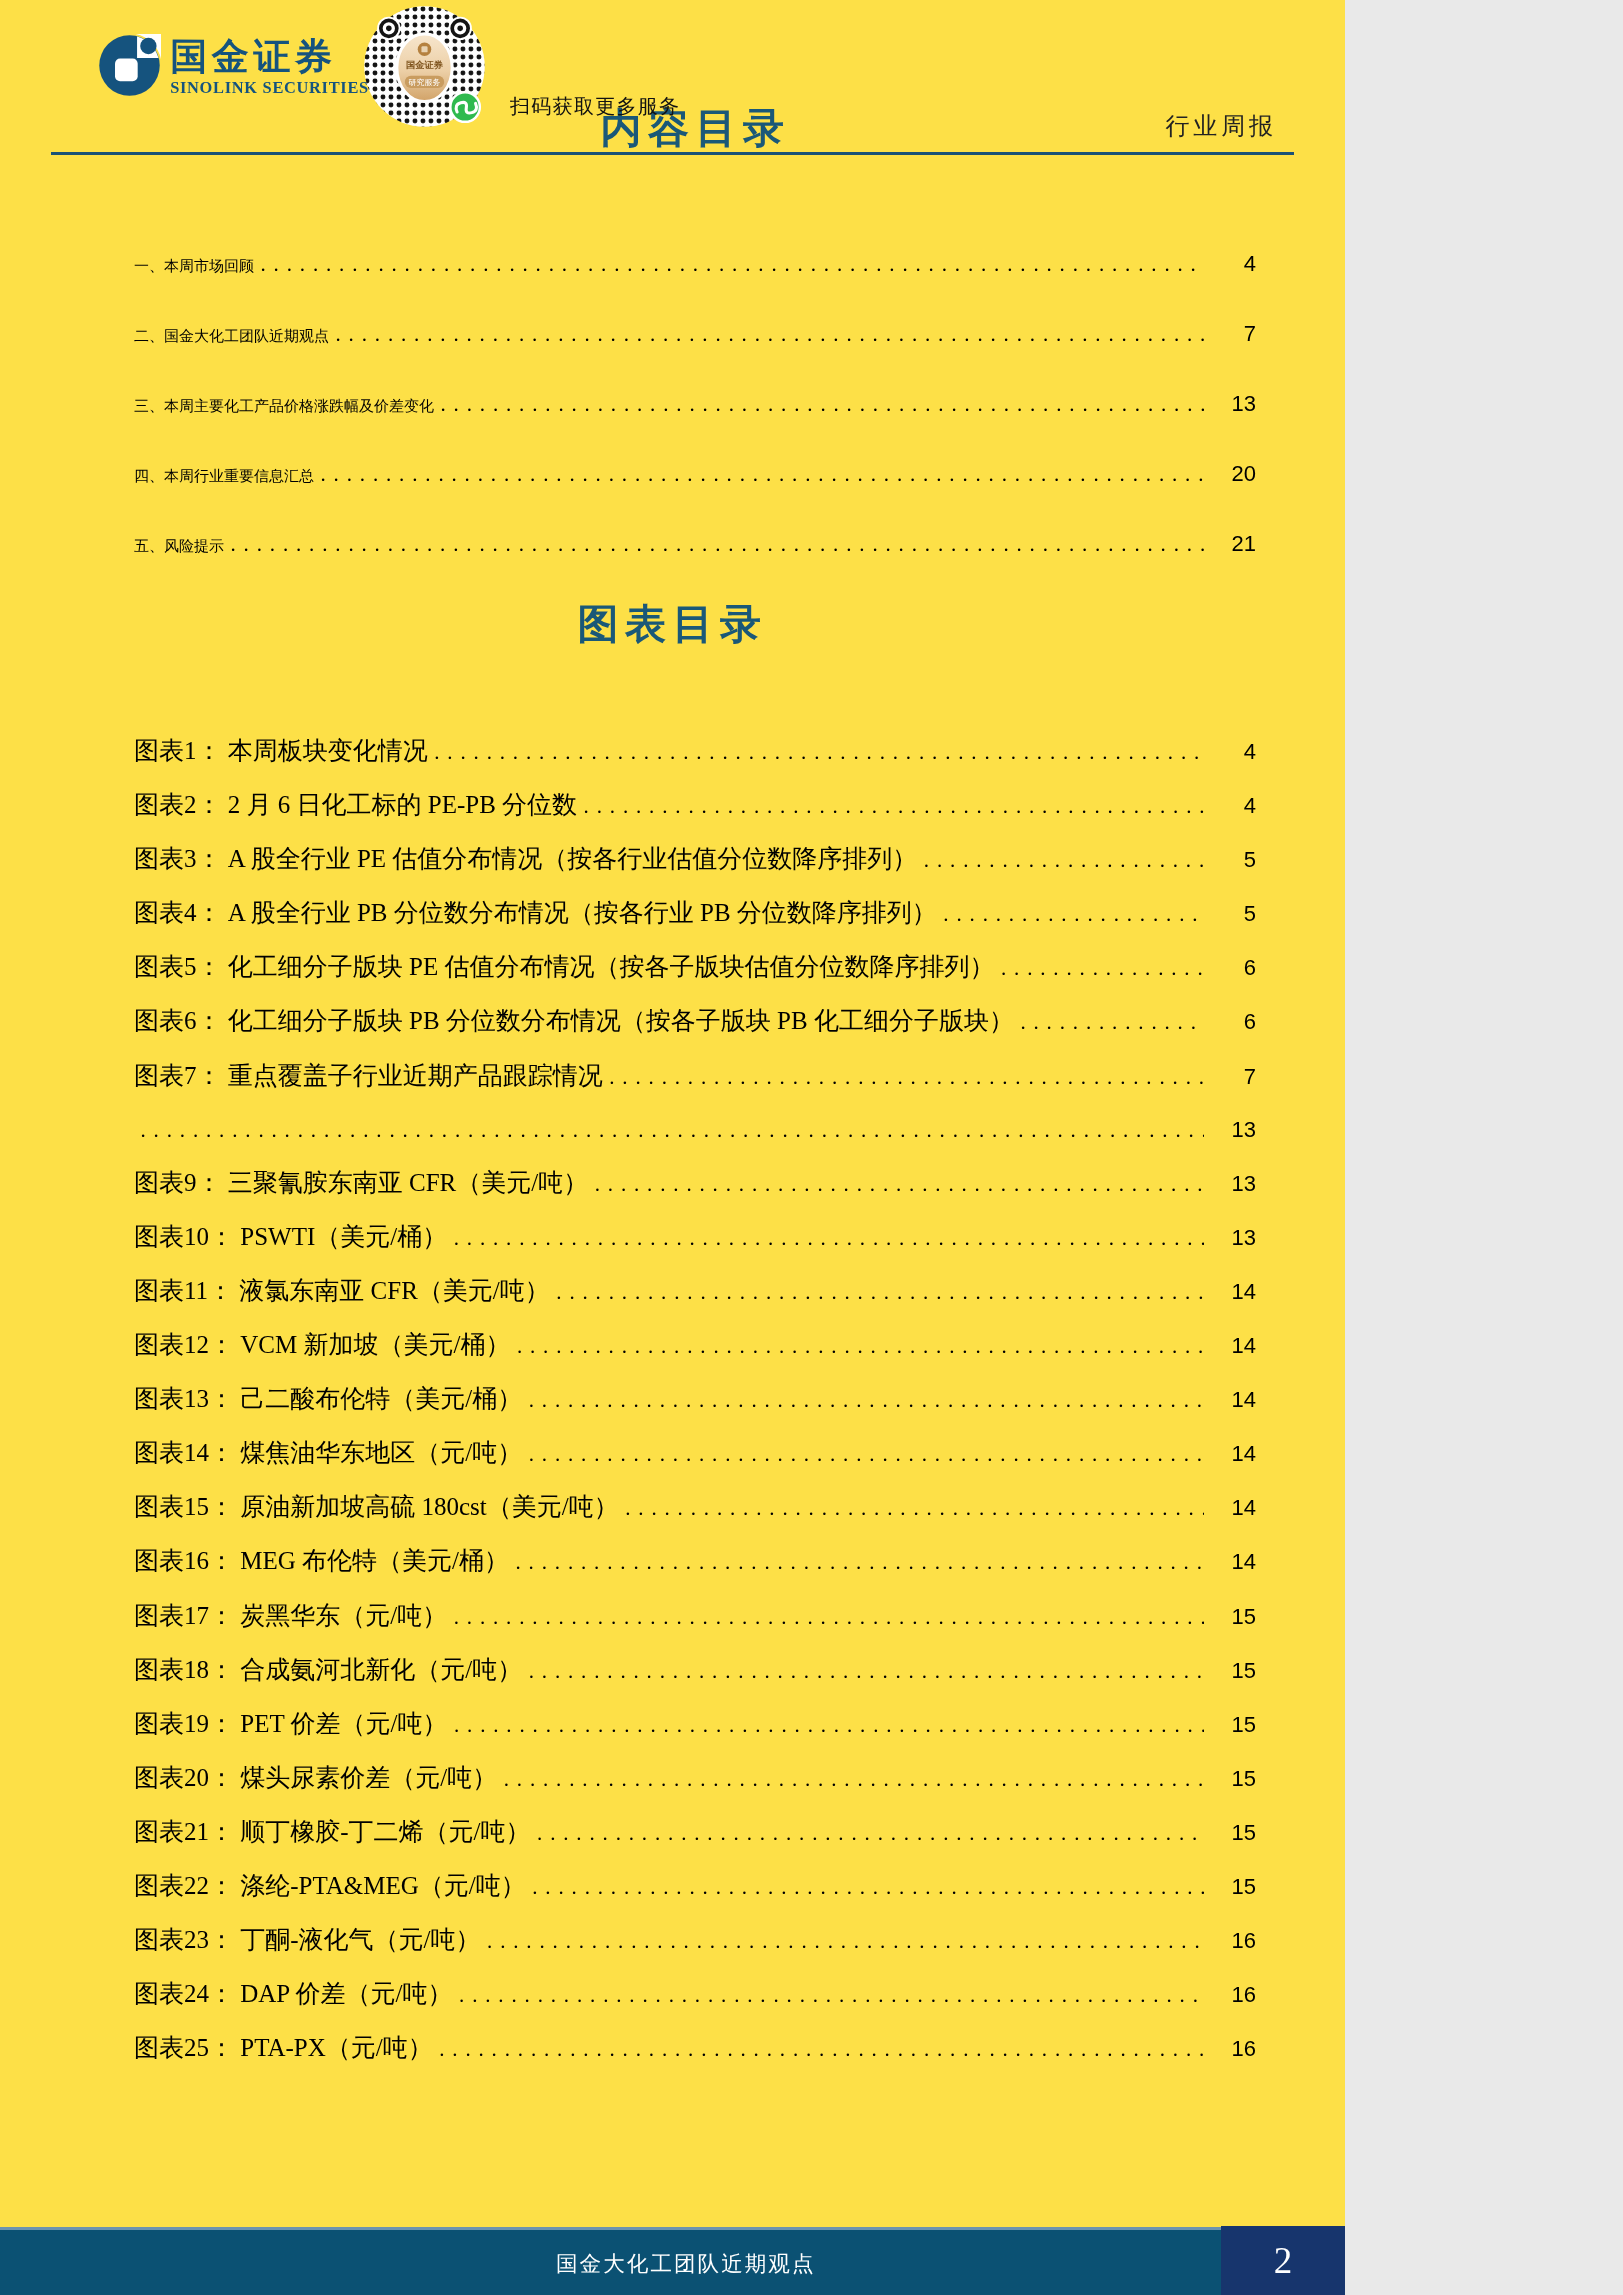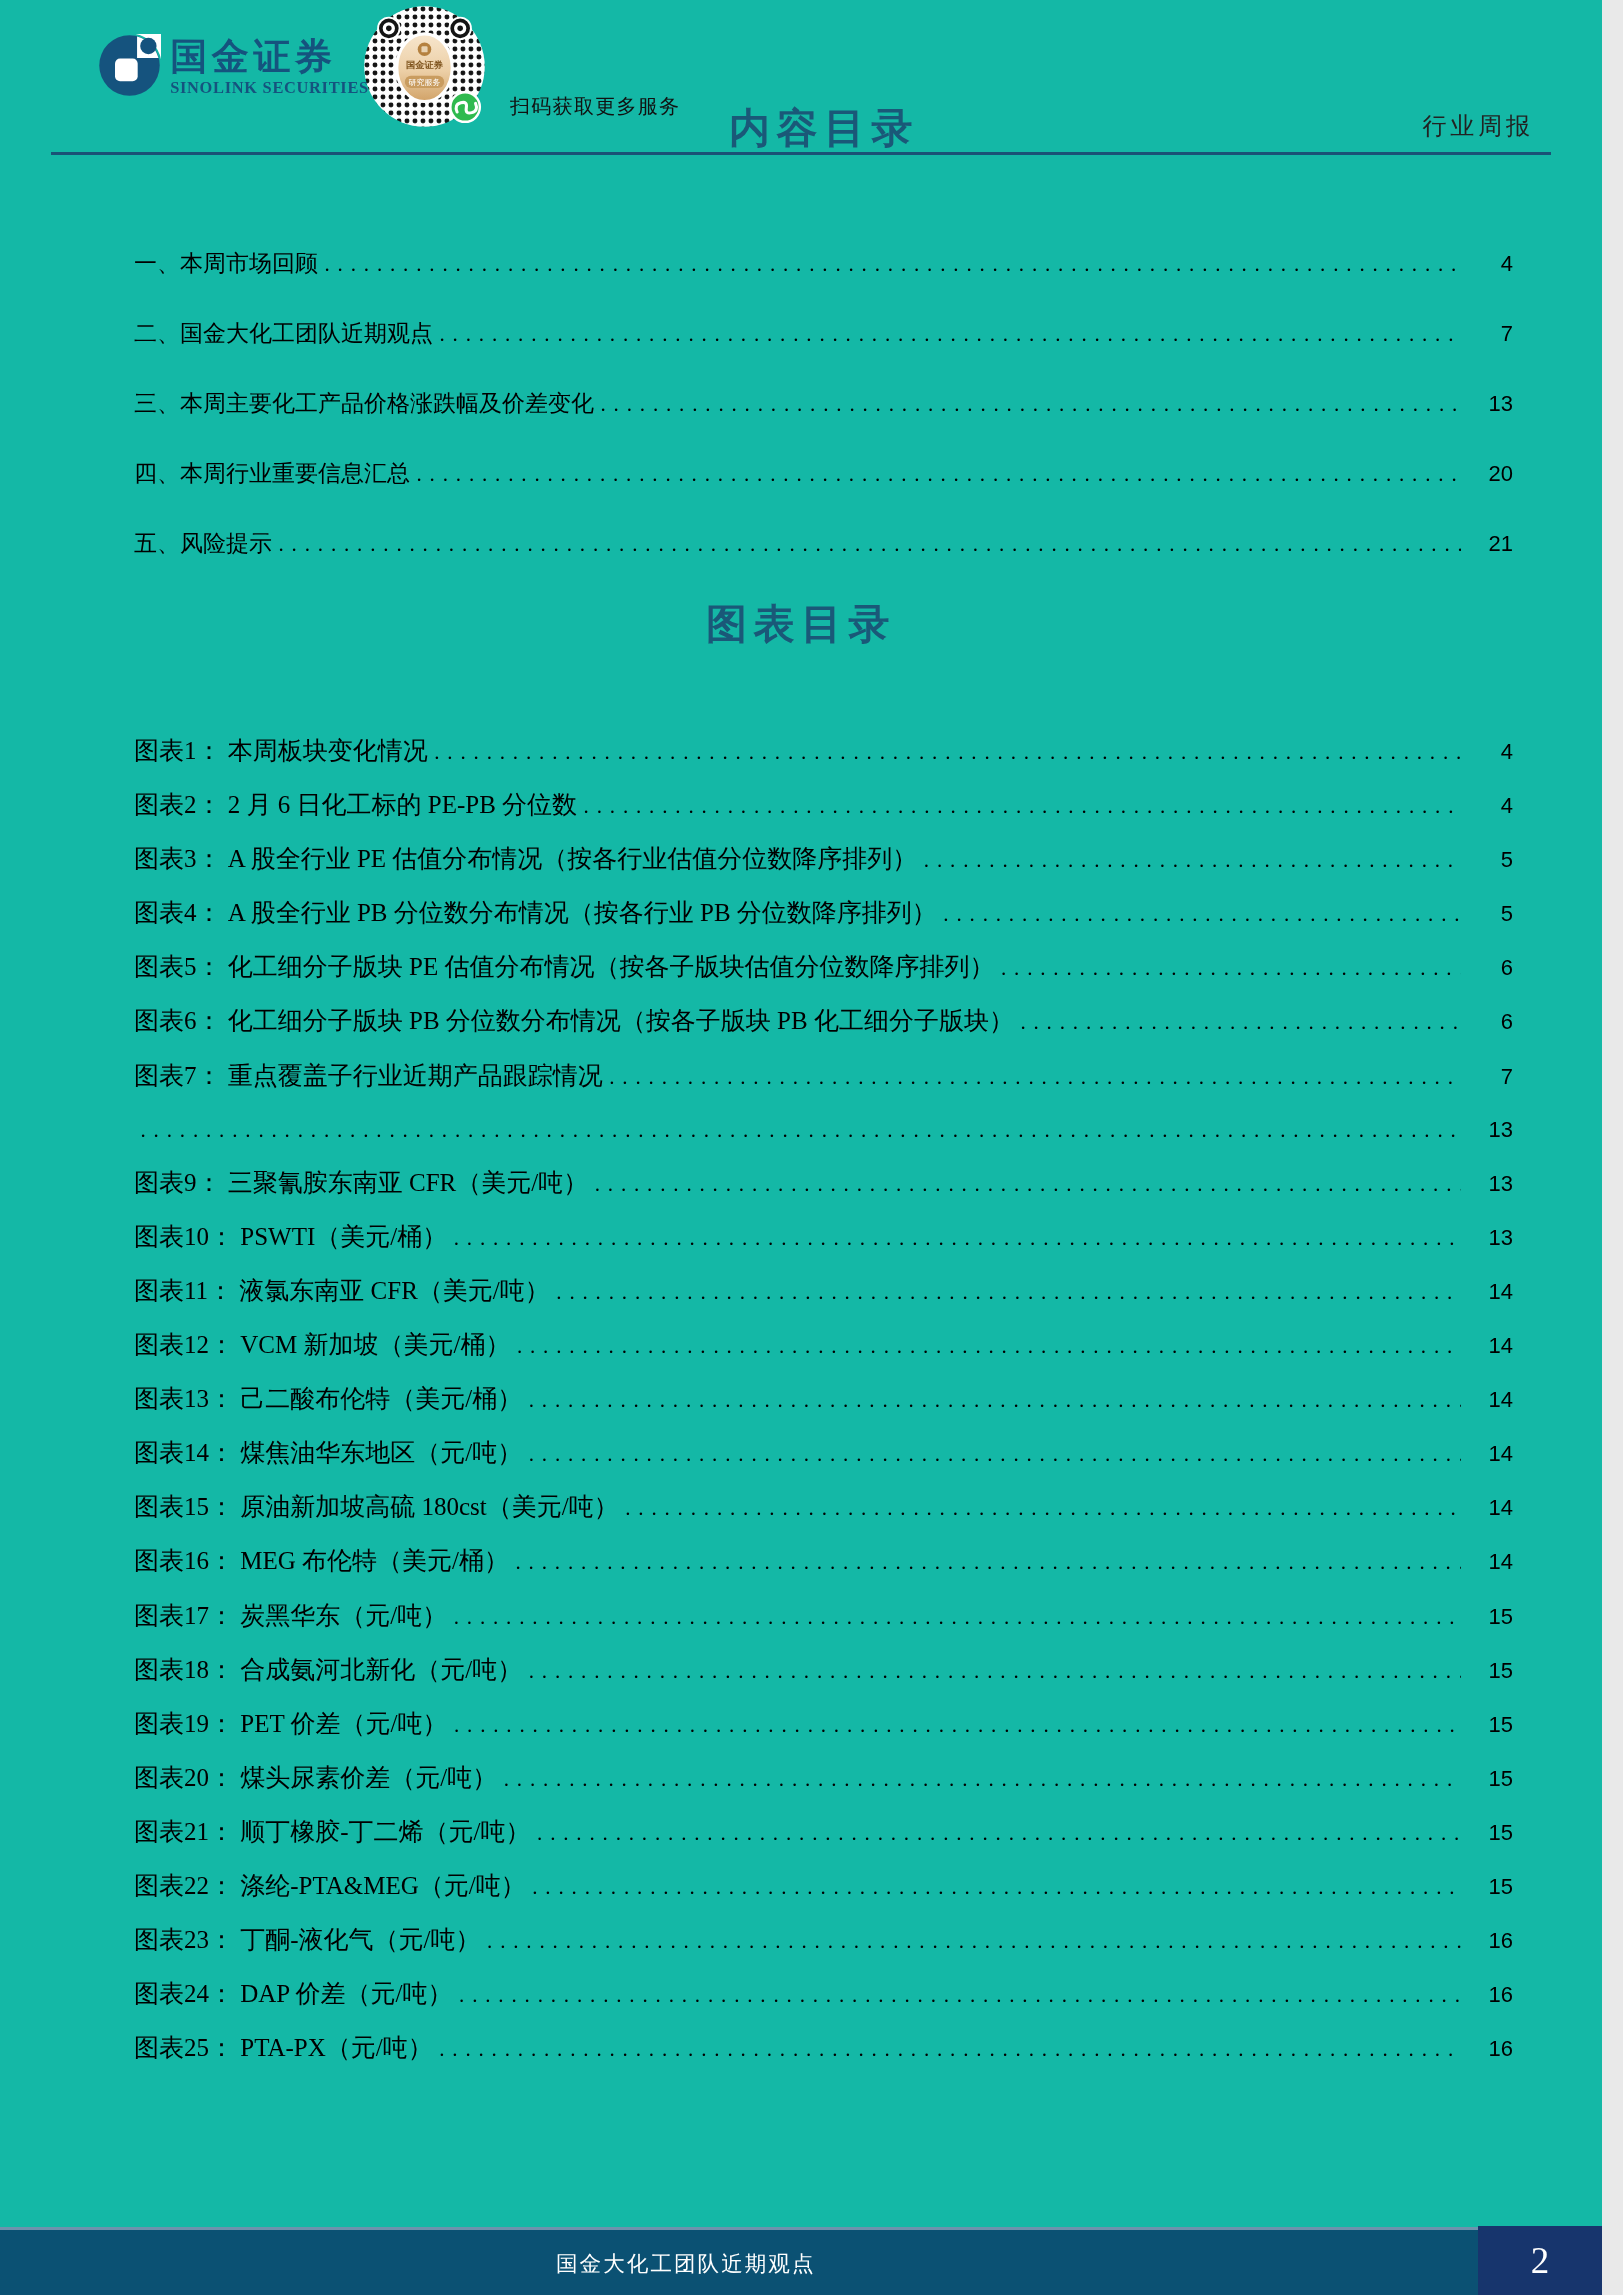--- a/index.html
+++ b/index.html
@@ -1,17 +1,17 @@
 <!DOCTYPE html>
 <html style="font-size:10.5px"><head>
 <meta charset="utf-8">
 <style>
   html,body{margin:0;padding:0;background:#e9e9e9;}
   .page{
-    position:relative;width:1602px;height:2295px;background:#14b8a6;
+    position:relative;width:1345px;height:2295px;background:#fde047;
     font-family:"Liberation Serif","DejaVu Serif",serif;color:#000;overflow:hidden;
   }
   
   .header{
     position:absolute;top:0;left:51px;right:51px;height:152px;
     border-bottom:3.3px solid #1a5276;
   }
   .logo-block{position:absolute;left:47px;top:34px;display:flex;align-items:center;}
   .logo-text{margin-left:9.2px;color:#15537e;}
   .logo-cn{font-size:37px;font-weight:bold;letter-spacing:4.6px;line-height:42px;}
@@ -26,21 +26,21 @@
   }
   .fig-title{
     margin:17px 0 0 0;text-align:center;font-size:41px;font-weight:bold;
     color:#1a5878;letter-spacing:6.5px;line-height:50px;
   }
   
   .toc-list{margin:96px 89px 0 134px;}
   .fig-list{margin:88px 89px 0 134px;}
   .toc-row{display:flex;align-items:baseline;line-height:29px;margin-bottom:37px;}
   .fig-list .toc-row{line-height:27.5px;margin-bottom:21.6px;}
-  .toc-label{font-size:23px;white-space:nowrap;}
+  .toc-label{font-size:15px;white-space:nowrap;}
   .fig-list .toc-label{font-size:25px;}
   .leader{flex:1;overflow:hidden;white-space:nowrap;margin:0 5.2px 0 6.5px;}
   .leader::after{
     content:". . . . . . . . . . . . . . . . . . . . . . . . . . . . . . . . . . . . . . . . . . . . . . . . . . . . . . . . . . . . . . . . . . . . . . . . . . . . . . . . . . . . . . . . . . . . . . . . . . . . . . . . . . . . . . . . . . . .";
     font-size:21px;letter-spacing:1.3px;color:#000;
   }
   .toc-page{min-width:38px;text-align:right;font-family:"Liberation Sans","DejaVu Sans",sans-serif;font-size:22px;margin-left:9.2px;}
   
   .footer{
     position:absolute;left:0;right:0;bottom:0;height:65px;background:#0b5173;

